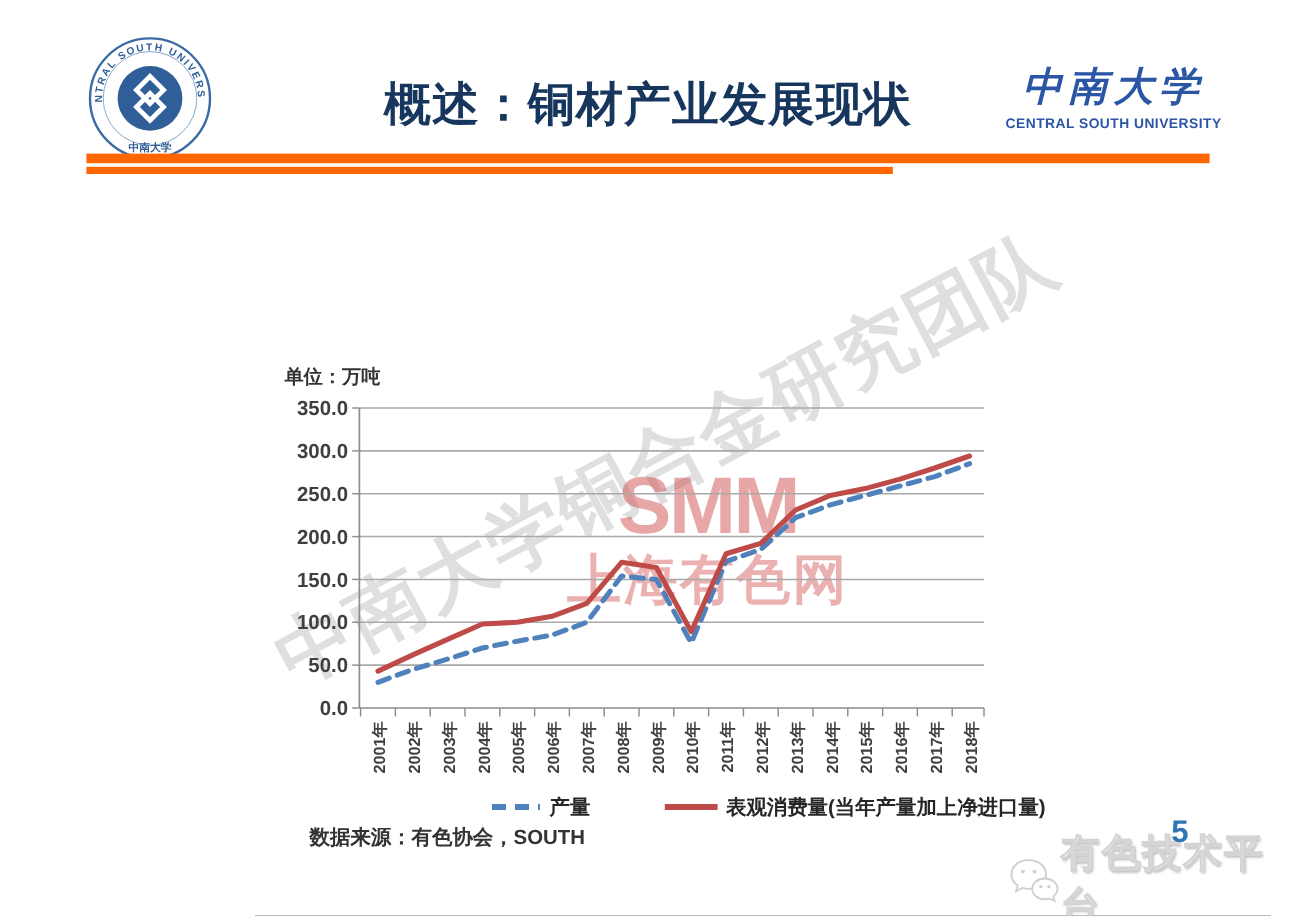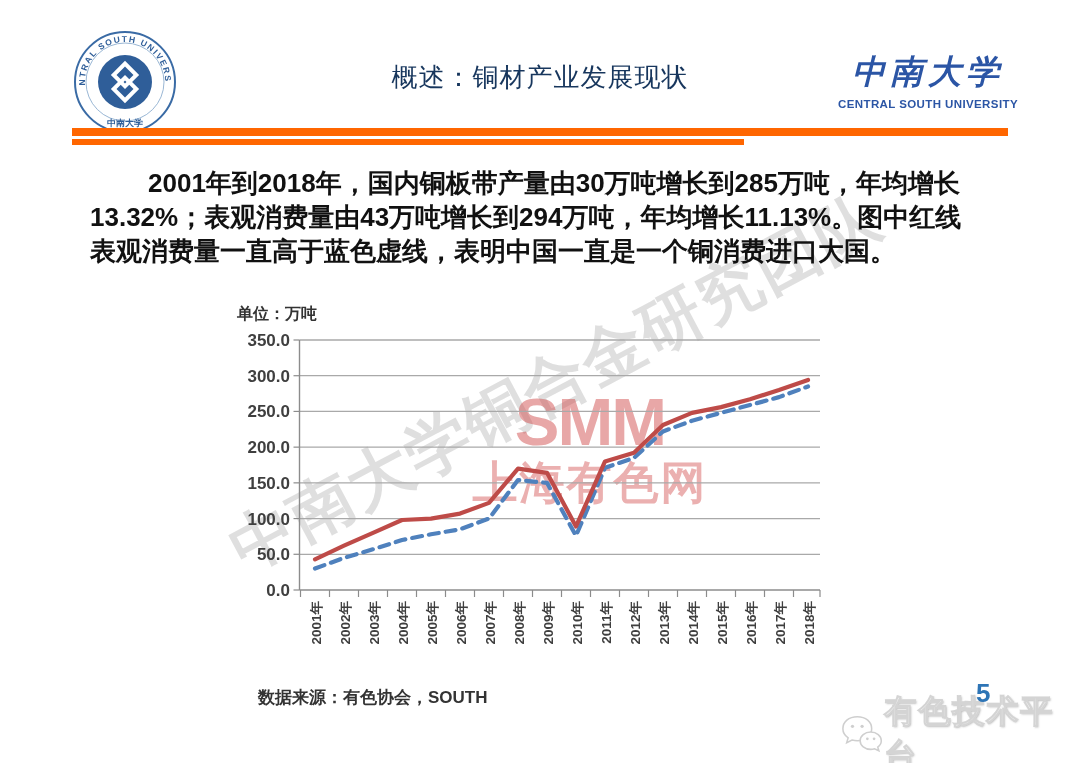--- a/index.html
+++ b/index.html
@@ -2,21 +2,21 @@
 <html><head>
 <meta charset="utf-8">
 <style>
   html,body{margin:0;padding:0;background:#888;}
   #slide{position:relative;width:1080px;height:763px;background:#ffffff;overflow:hidden;
          font-family:"Liberation Sans",sans-serif;margin:0 auto;}
 
   
   .seal{position:absolute;left:72px;top:28px;width:106px;height:108px;z-index:4;}
   .title{position:absolute;left:0;top:60px;width:1080px;text-align:center;
-         font-size:26px;font-weight:400;color:#17365D;letter-spacing:1px;z-index:4;}
+         font-size:39px;font-weight:700;color:#17365D;letter-spacing:1px;z-index:4;}
   .uni-block{position:absolute;left:838px;top:50px;width:180px;text-align:center;z-index:4;}
   .uni-cn{font-size:33px;font-weight:700;color:#2B55A5;letter-spacing:5px;
           font-family:"Liberation Serif",serif;font-style:italic;}
   .uni-en{font-size:11.5px;font-weight:700;color:#2B55A5;letter-spacing:0.4px;margin-top:3px;}
   .bar1{position:absolute;left:72px;top:128px;width:936px;height:8px;z-index:4;}
   .bar2{position:absolute;left:72px;top:139px;width:672px;height:6px;z-index:4;}
 
   
   .intro{position:absolute;left:90px;top:166px;width:908px;font-size:26px;line-height:34px;
          font-weight:700;color:#111;z-index:4;}
@@ -67,25 +67,20 @@
   </svg>
 
   <div class="title">概述：铜材产业发展现状</div>
   <div class="uni-block">
     <div class="uni-cn">中南大学</div>
     <div class="uni-en">CENTRAL SOUTH UNIVERSITY</div>
   </div>
   <div class="bar1" id="bar1" style="background: rgb(255, 102, 0);"></div>
   <div class="bar2" id="bar2" style="background: rgb(255, 102, 0);"></div>
 
-  <div class="intro">
-    <div class="first">2001年到2018年，国内铜板带产量由30万吨增长到285万吨，年均增长</div>
-    <div>13.32%；表观消费量由43万吨增长到294万吨，年均增长11.13%。图中红线</div>
-    <div>表观消费量一直高于蓝色虚线，表明中国一直是一个铜消费进口大国。</div>
-  </div>
 
   <div class="wm-diagonal">中南大学铜合金研究团队</div>
   <div class="wm-smm">
     <div class="wm-smm-main">SMM</div>
     <div class="wm-smm-sub">上海有色网</div>
   </div>
 
   <div class="unit-label">单位：万吨</div>
   <svg id="chart-svg" width="600" height="345" viewBox="0 0 600 345">
       <line x1="59.5" y1="265" x2="580" y2="265" stroke="#8c8c8c" stroke-width="1.3"></line>
@@ -147,20 +142,26 @@
       <text x="429" y="276" text-anchor="end" class="xtick" transform="rotate(-90 429 276)">2013年</text>
       <text x="458" y="276" text-anchor="end" class="xtick" transform="rotate(-90 458 276)">2014年</text>
       <text x="487" y="276" text-anchor="end" class="xtick" transform="rotate(-90 487 276)">2015年</text>
       <text x="516" y="276" text-anchor="end" class="xtick" transform="rotate(-90 516 276)">2016年</text>
       <text x="545" y="276" text-anchor="end" class="xtick" transform="rotate(-90 545 276)">2017年</text>
       <text x="574" y="276" text-anchor="end" class="xtick" transform="rotate(-90 574 276)">2018年</text>
       <polyline points="75,243.57142857142858 104,232.85714285714286 133,224.28571428571428 162,215 191,209.28571428571428 220,204.28571428571428 249,193.57142857142856 278,155 307,157.85714285714286 336,210.71428571428572 365,142.85714285714286 394,132.85714285714286 423,106.42857142857142 452,95.71428571428572 481,87.85714285714286 510,80 539,72.14285714285714 568,61.428571428571416" fill="none" stroke="#4F81BD" stroke-width="4.2" stroke-linejoin="round" stroke-linecap="round" stroke-dasharray="10 7"></polyline>
       <polyline points="75,234.28571428571428 104,220.71428571428572 133,207.85714285714286 162,195 191,193.57142857142856 220,188.57142857142856 249,177.85714285714286 278,143.57142857142856 307,147.85714285714286 336,201.42857142857144 365,136.42857142857142 394,127.85714285714286 423,100 452,87.85714285714286 481,82.14285714285714 510,74.28571428571428 539,65 568,55" fill="none" stroke="#BE4B48" stroke-width="4.2" stroke-linejoin="round" stroke-linecap="round"></polyline>
     </svg>
 
+  <div class="legend">
+    <span class="sw-dash" id="sw-prod" style="background: repeating-linear-gradient(90deg, rgb(79, 129, 189) 0px, rgb(79, 129, 189) 12px, transparent 12px, transparent 19px);"></span>
+    <span>产量</span>
+    <span class="sw-solid" id="sw-cons" style="background: rgb(190, 75, 72);"></span>
+    <span>表观消费量(当年产量加上净进口量)</span>
+  </div>
   <div class="source">数据来源：有色协会，SOUTH</div>
 
   <div class="wm-brand">
     <svg width="46" height="48" viewBox="0 0 46 48">
       <g fill="#ffffff" stroke="#cfcfcf" stroke-width="1.6">
         <path d="M18 6 C9 6 3 11.5 3 18.5 C3 22.5 5.2 25.8 8.5 28 L7 33 L12.5 30.2 C14.2 30.7 16 31 18 31 C27 31 33 25.5 33 18.5 C33 11.5 27 6 18 6 Z"></path>
         <path d="M32 22 C25.8 22 21 26 21 31 C21 36 25.8 40 32 40 C33.4 40 34.8 39.8 36 39.4 L40.5 41.5 L39.3 37.6 C41.6 36 43 33.6 43 31 C43 26 38.2 22 32 22 Z"></path>
       </g>
       <g fill="#cfcfcf">
         <circle cx="13" cy="16" r="1.7"></circle>

